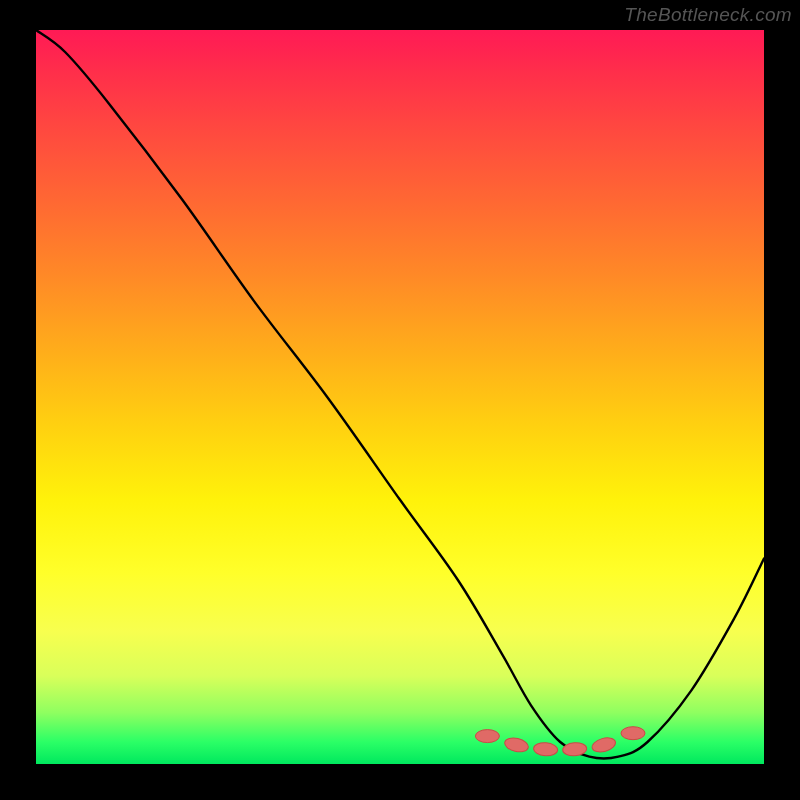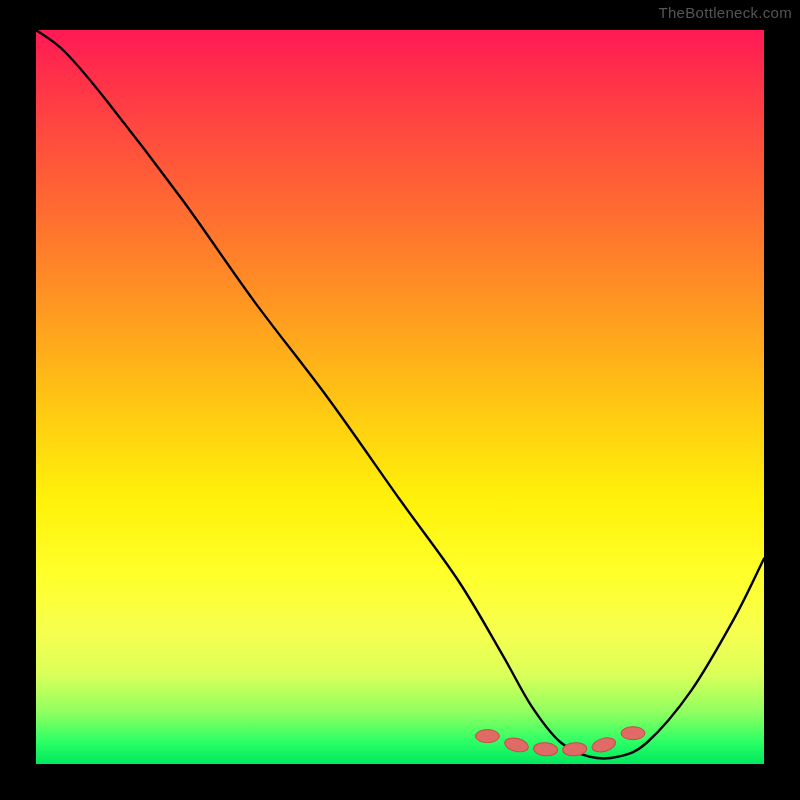--- a/index.html
+++ b/index.html
@@ -15,24 +15,25 @@
     position: relative;
     width: 800px;
     height: 800px;
     background: #000;
   }
   .watermark {
     position: absolute;
     top: 4px;
     right: 8px;
     color: #555;
-    font-size: 15px;
+    font-size: 19px;
     font-weight: 500;
     letter-spacing: 0.3px;
     user-select: none;
+    font-style: italic;
   }
   .plot-area {
     position: absolute;
     left: 36px;
     top: 30px;
     width: 728px;
     height: 734px;
     
     background: linear-gradient(to bottom,
       #ff1a55 0%,

